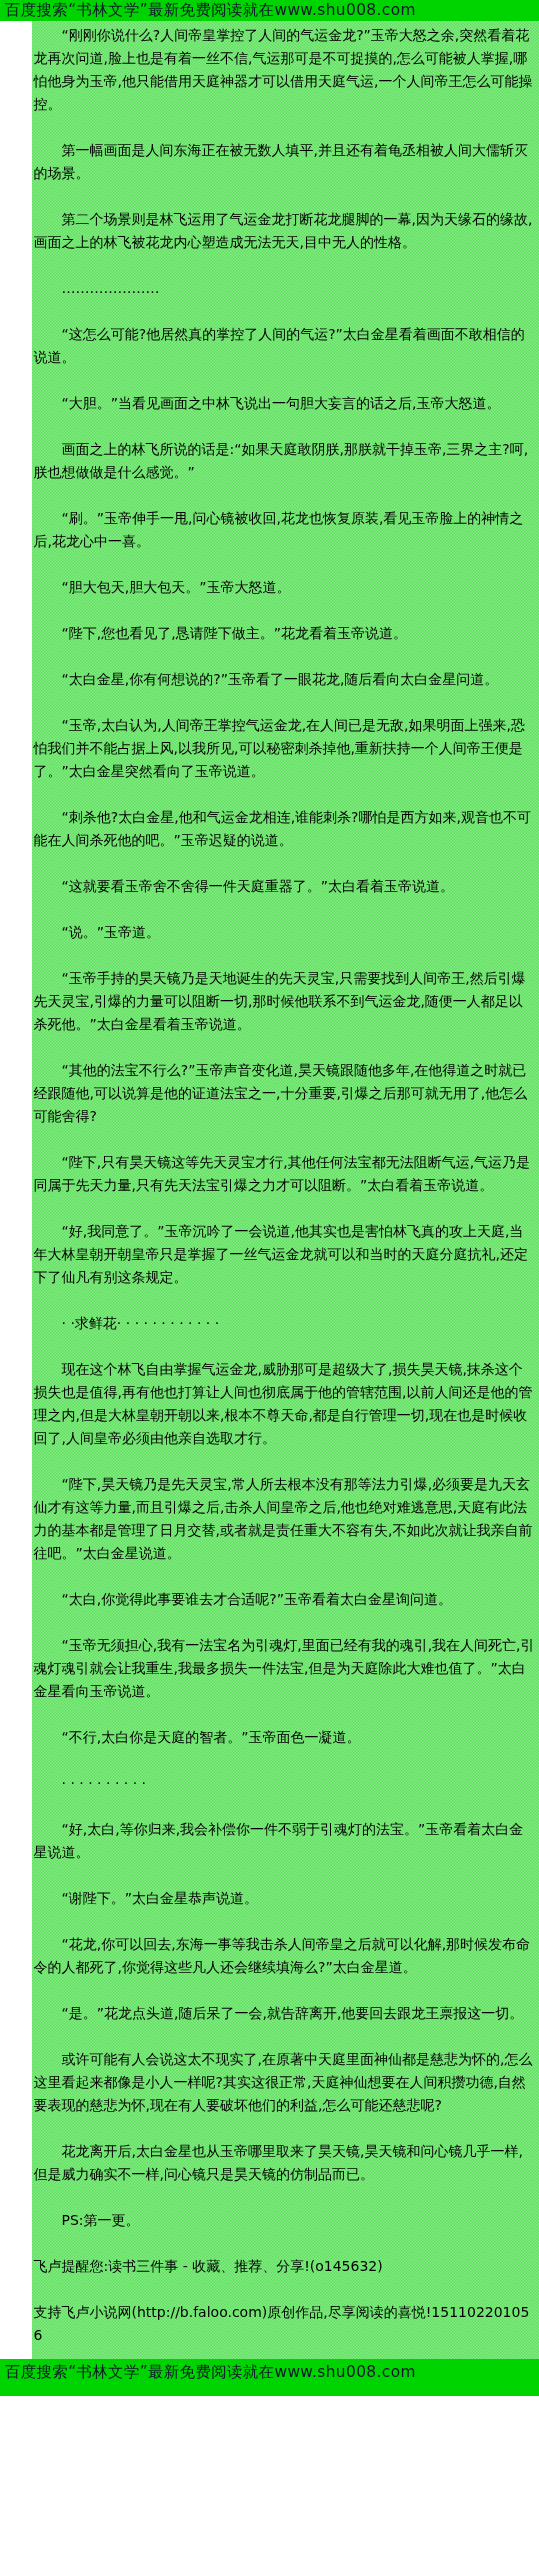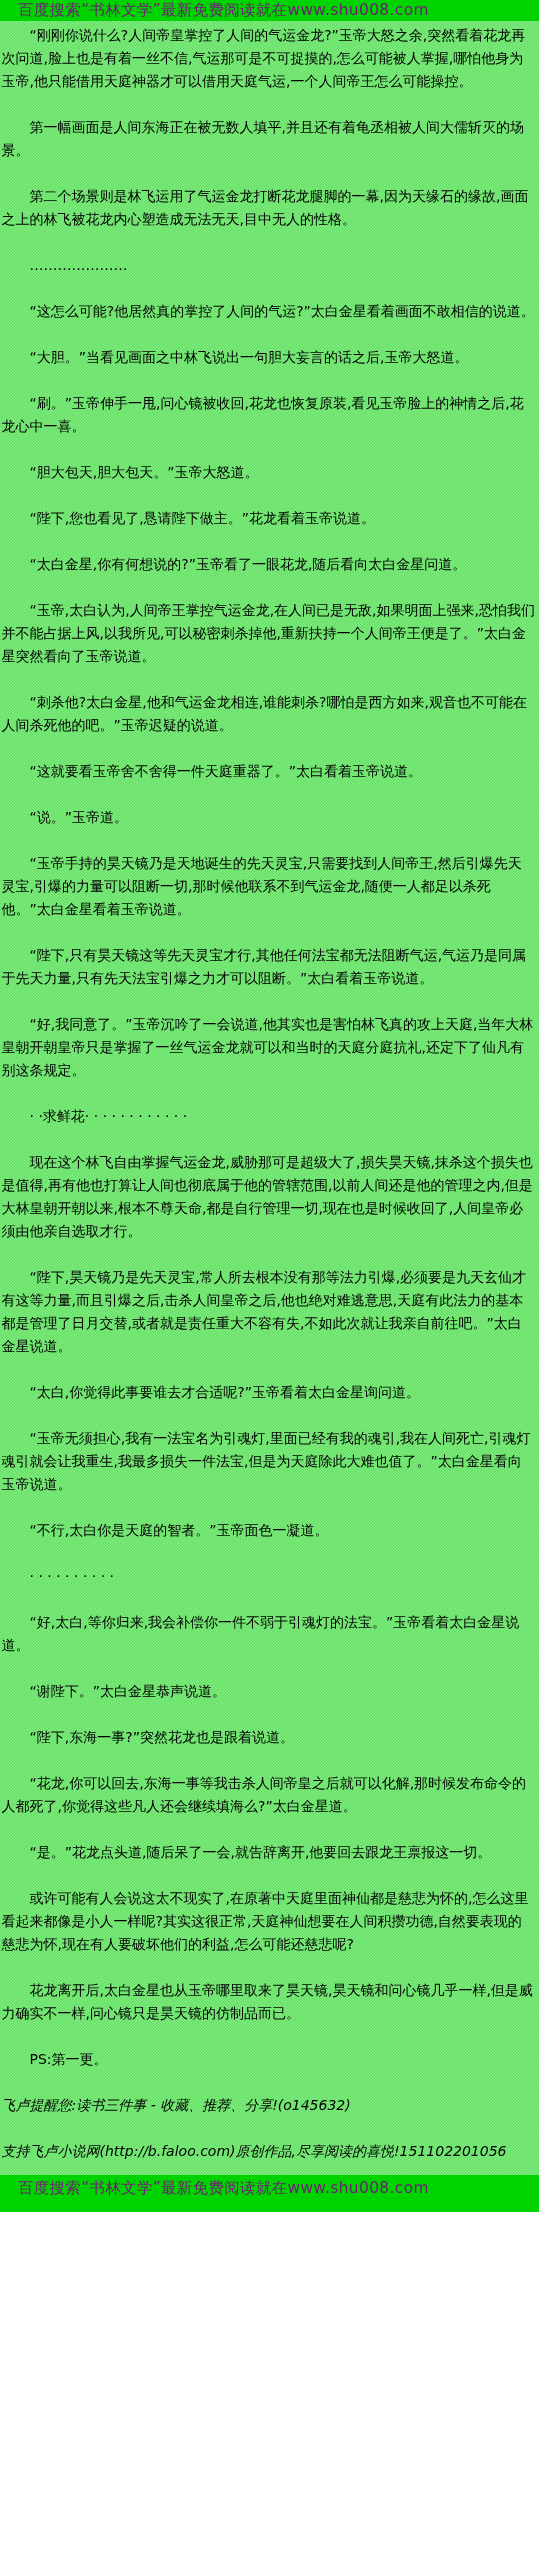--- a/index.html
+++ b/index.html
@@ -3,84 +3,86 @@
 <meta charset="utf-8">
 <style>
   html,body{margin:0;padding:0;}
   body{
     width:540px;
     background:#ffffff;
     font-family:"DejaVu Sans","Liberation Sans",sans-serif;
   }
   .bar{
     background:#00d400;
-    color:#701a75;
+    color:#0f172a;
     font-size:15.4px;
     line-height:20px;
     height:21px;
-    padding-left:18px;
+    padding-left:5px;
     overflow:hidden;
     letter-spacing:0.4px;
   }
   .bar.bottom{
     height:34px;
     padding-top:2.3px;
   }
   .content{
     background-color:#44da44;
     background-image:conic-gradient(#a0f0a0 0 25%, #44da44 0 50%, #a0f0a0 0 75%, #44da44 0);
     background-size:1.5px 1.5px;
     padding:3.1px 4.6px 7.7px 1.5px;
+    margin-left:32px;
   }
   .para{
     margin:0 0 23px 0;
     font-size:14px;
     line-height:23px;
     color:#000;
     word-break:break-all;
     text-indent:2em;
     background-image:linear-gradient(to bottom, transparent 0 21.6px, #101010 21.6px 22.4px, transparent 22.4px 23px);
     background-size:100% 23px;
   }
-  .para.noindent{ text-indent:0;font-style:italic; }
+  .para.noindent{ text-indent:0; }
   .para:last-child{ margin-bottom:4.6px; }
 </style>
 </head>
 <body>
 
 <div class="bar top">百度搜索“书林文学”最新免费阅读就在www.shu008.com</div>
 
 <div class="content">
     <p class="para">“刚刚你说什么?人间帝皇掌控了人间的气运金龙?”玉帝大怒之余,突然看着花龙再次问道,脸上也是有着一丝不信,气运那可是不可捉摸的,怎么可能被人掌握,哪怕他身为玉帝,他只能借用天庭神器才可以借用天庭气运,一个人间帝王怎么可能操控。</p>
     <p class="para">第一幅画面是人间东海正在被无数人填平,并且还有着龟丞相被人间大儒斩灭的场景。</p>
     <p class="para">第二个场景则是林飞运用了气运金龙打断花龙腿脚的一幕,因为天缘石的缘故,画面之上的林飞被花龙内心塑造成无法无天,目中无人的性格。</p>
     <p class="para">…………………</p>
     <p class="para">“这怎么可能?他居然真的掌控了人间的气运?”太白金星看着画面不敢相信的说道。</p>
     <p class="para">“大胆。”当看见画面之中林飞说出一句胆大妄言的话之后,玉帝大怒道。</p>
+    <p class="para">画面之上的林飞所说的话是:“如果天庭敢阴朕,那朕就干掉玉帝,三界之主?呵,朕也想做做是什么感觉。”</p>
     <p class="para">“刷。”玉帝伸手一甩,问心镜被收回,花龙也恢复原装,看见玉帝脸上的神情之后,花龙心中一喜。</p>
     <p class="para">“胆大包天,胆大包天。”玉帝大怒道。</p>
     <p class="para">“陛下,您也看见了,恳请陛下做主。”花龙看着玉帝说道。</p>
     <p class="para">“太白金星,你有何想说的?”玉帝看了一眼花龙,随后看向太白金星问道。</p>
     <p class="para">“玉帝,太白认为,人间帝王掌控气运金龙,在人间已是无敌,如果明面上强来,恐怕我们并不能占据上风,以我所见,可以秘密刺杀掉他,重新扶持一个人间帝王便是了。”太白金星突然看向了玉帝说道。</p>
     <p class="para">“刺杀他?太白金星,他和气运金龙相连,谁能刺杀?哪怕是西方如来,观音也不可能在人间杀死他的吧。”玉帝迟疑的说道。</p>
     <p class="para">“这就要看玉帝舍不舍得一件天庭重器了。”太白看着玉帝说道。</p>
     <p class="para">“说。”玉帝道。</p>
     <p class="para">“玉帝手持的昊天镜乃是天地诞生的先天灵宝,只需要找到人间帝王,然后引爆先天灵宝,引爆的力量可以阻断一切,那时候他联系不到气运金龙,随便一人都足以杀死他。”太白金星看着玉帝说道。</p>
+    <p class="para">“其他的法宝不行么?”玉帝声音变化道,昊天镜跟随他多年,在他得道之时就已经跟随他,可以说算是他的证道法宝之一,十分重要,引爆之后那可就无用了,他怎么可能舍得?</p>
     <p class="para">“陛下,只有昊天镜这等先天灵宝才行,其他任何法宝都无法阻断气运,气运乃是同属于先天力量,只有先天法宝引爆之力才可以阻断。”太白看着玉帝说道。</p>
     <p class="para">“好,我同意了。”玉帝沉吟了一会说道,他其实也是害怕林飞真的攻上天庭,当年大林皇朝开朝皇帝只是掌握了一丝气运金龙就可以和当时的天庭分庭抗礼,还定下了仙凡有别这条规定。</p>
     <p class="para">· ·求鲜花· · · ·   · · · · · · · ·</p>
     <p class="para">现在这个林飞自由掌握气运金龙,威胁那可是超级大了,损失昊天镜,抹杀这个损失也是值得,再有他也打算让人间也彻底属于他的管辖范围,以前人间还是他的管理之内,但是大林皇朝开朝以来,根本不尊天命,都是自行管理一切,现在也是时候收回了,人间皇帝必须由他亲自选取才行。</p>
     <p class="para">“陛下,昊天镜乃是先天灵宝,常人所去根本没有那等法力引爆,必须要是九天玄仙才有这等力量,而且引爆之后,击杀人间皇帝之后,他也绝对难逃意思,天庭有此法力的基本都是管理了日月交替,或者就是责任重大不容有失,不如此次就让我亲自前往吧。”太白金星说道。</p>
     <p class="para">“太白,你觉得此事要谁去才合适呢?”玉帝看着太白金星询问道。</p>
     <p class="para">“玉帝无须担心,我有一法宝名为引魂灯,里面已经有我的魂引,我在人间死亡,引魂灯魂引就会让我重生,我最多损失一件法宝,但是为天庭除此大难也值了。”太白金星看向玉帝说道。</p>
     <p class="para">“不行,太白你是天庭的智者。”玉帝面色一凝道。</p>
     <p class="para">· · · · · ·   · · · ·</p>
     <p class="para">“好,太白,等你归来,我会补偿你一件不弱于引魂灯的法宝。”玉帝看着太白金星说道。</p>
     <p class="para">“谢陛下。”太白金星恭声说道。</p>
-    <p class="para">“陛下,东海一事?”突然花龙也是跟着说道。</p>
     <p class="para">“花龙,你可以回去,东海一事等我击杀人间帝皇之后就可以化解,那时候发布命令的人都死了,你觉得这些凡人还会继续填海么?”太白金星道。</p>
     <p class="para">“是。”花龙点头道,随后呆了一会,就告辞离开,他要回去跟龙王禀报这一切。</p>
     <p class="para">或许可能有人会说这太不现实了,在原著中天庭里面神仙都是慈悲为怀的,怎么这里看起来都像是小人一样呢?其实这很正常,天庭神仙想要在人间积攒功德,自然要表现的慈悲为怀,现在有人要破坏他们的利益,怎么可能还慈悲呢?</p>
     <p class="para">花龙离开后,太白金星也从玉帝哪里取来了昊天镜,昊天镜和问心镜几乎一样,但是威力确实不一样,问心镜只是昊天镜的仿制品而已。</p>
     <p class="para">PS:第一更。</p>
     <p class="para noindent">飞卢提醒您:读书三件事 - 收藏、推荐、分享!(o145632)</p>
     <p class="para noindent">支持飞卢小说网(http://b.faloo.com)原创作品,尽享阅读的喜悦!151102201056</p>
   </div>
 
 <div class="bar bottom">百度搜索“书林文学”最新免费阅读就在www.shu008.com</div>

